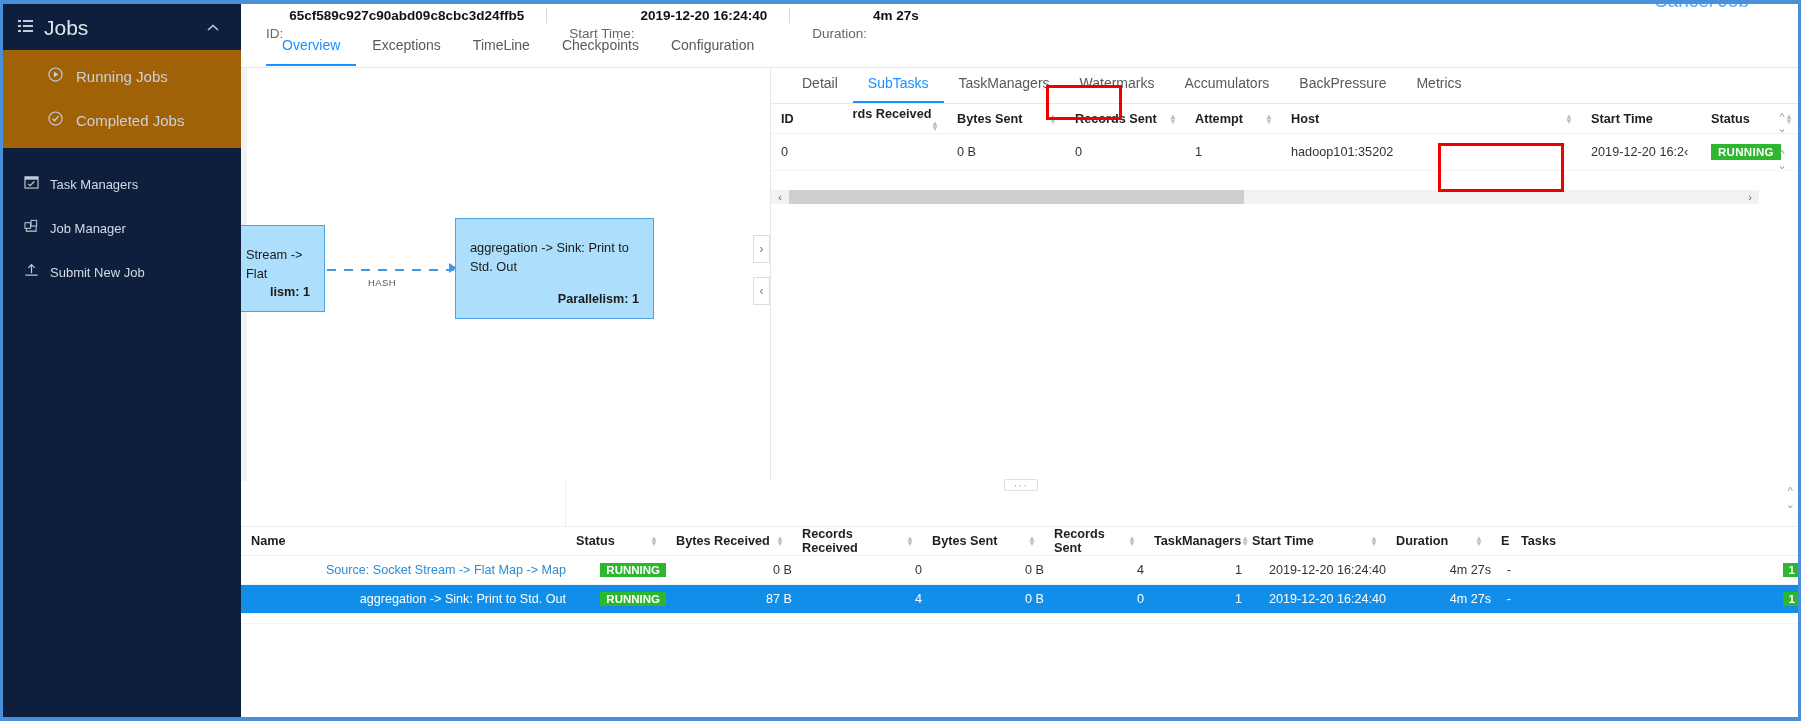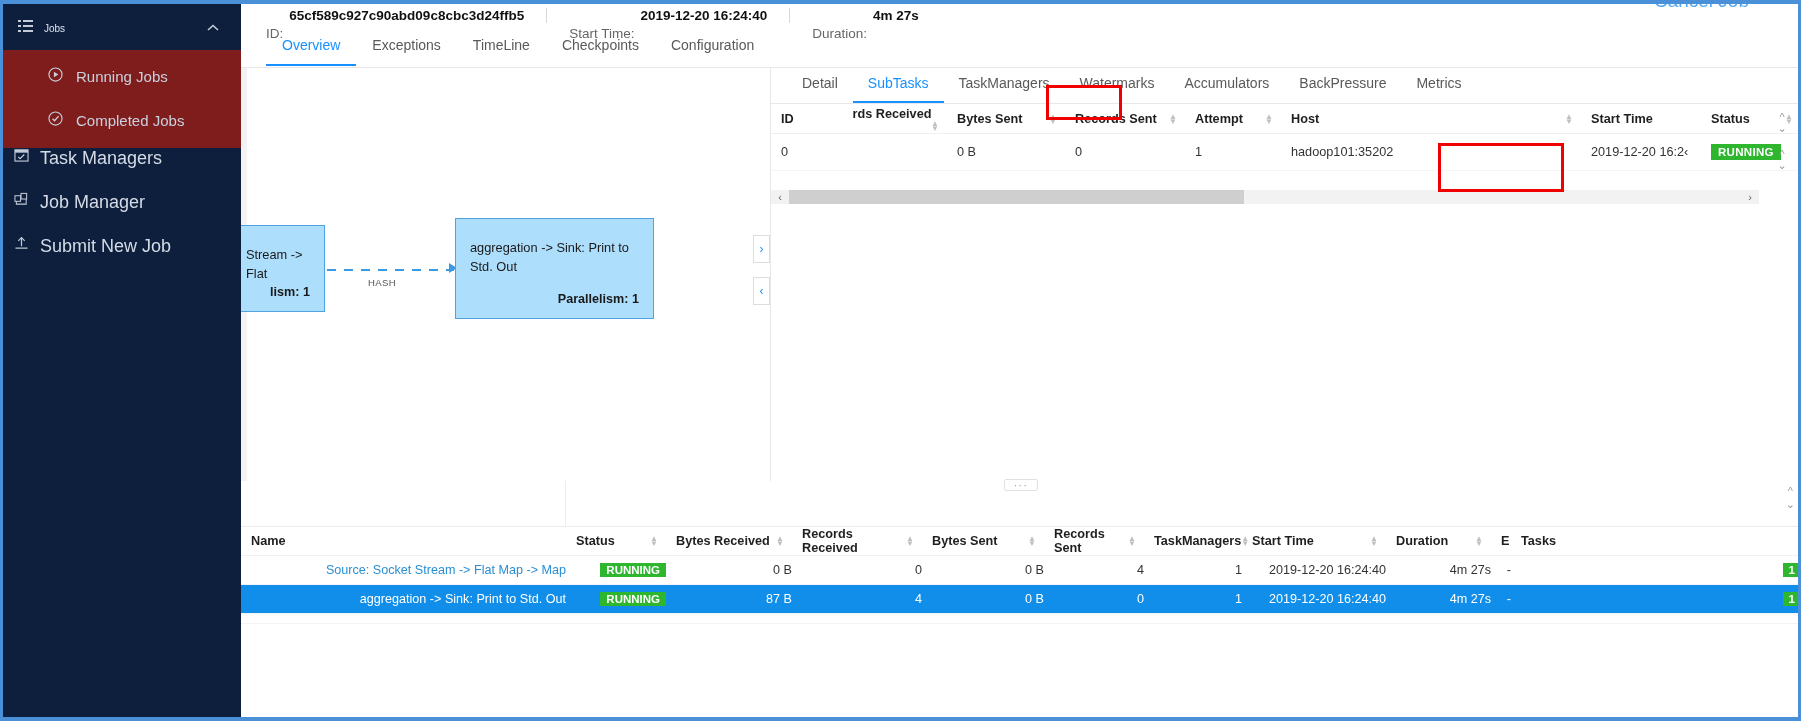--- a/index.html
+++ b/index.html
@@ -28,36 +28,36 @@
   .sidebar {
     width: 241px; min-width: 241px; height: 721px;
     background: #0d1f3c;
     color: #c7d0dd;
     padding-top: 6px;
     position: relative; z-index: 10;
   }
   .side-group-head {
     display: flex; align-items: center;
     height: 44px; padding: 0 22px 0 18px;
-    font-size: 10px; color: #dfe5ee; cursor: pointer;
+    font-size: 21px; color: #dfe5ee; cursor: pointer;
   }
   .side-group-head .gi { width: 26px; font-size: 14px; color: #c3cbd8; }
   .side-group-head .lbl { flex: 1; }
   .side-group-head .chev { font-size: 11px; color: #c3cbd8; }
-  .side-sub { background: #7f1d1d; padding: 4px 0 6px 0; }
+  .side-sub { background: #a16207; padding: 4px 0 6px 0; }
   .side-sub-item {
     display: flex; align-items: center;
     height: 44px; padding-left: 48px;
     font-size: 15px; color: #c8d1de; cursor: pointer;
   }
   .side-sub-item .gi { width: 28px; font-size: 14px; }
   .side-item {
-    display: flex; align-items: flex-start;
-    height: 44px; padding-left: 14px;
-    font-size: 18px; color: #d4dbe6; cursor: pointer;
+    display: flex; align-items: flex-end;
+    height: 44px; padding-left: 24px;
+    font-size: 13px; color: #d4dbe6; cursor: pointer;
   }
   .side-item .gi { width: 26px; font-size: 14px; color: #c3cbd8; }
   .ico { display: inline-block; vertical-align: middle; }
 
   
   .main {
     flex: 1; height: 721px;
     background: #fff;
     display: flex; flex-direction: column;
     position: relative;

